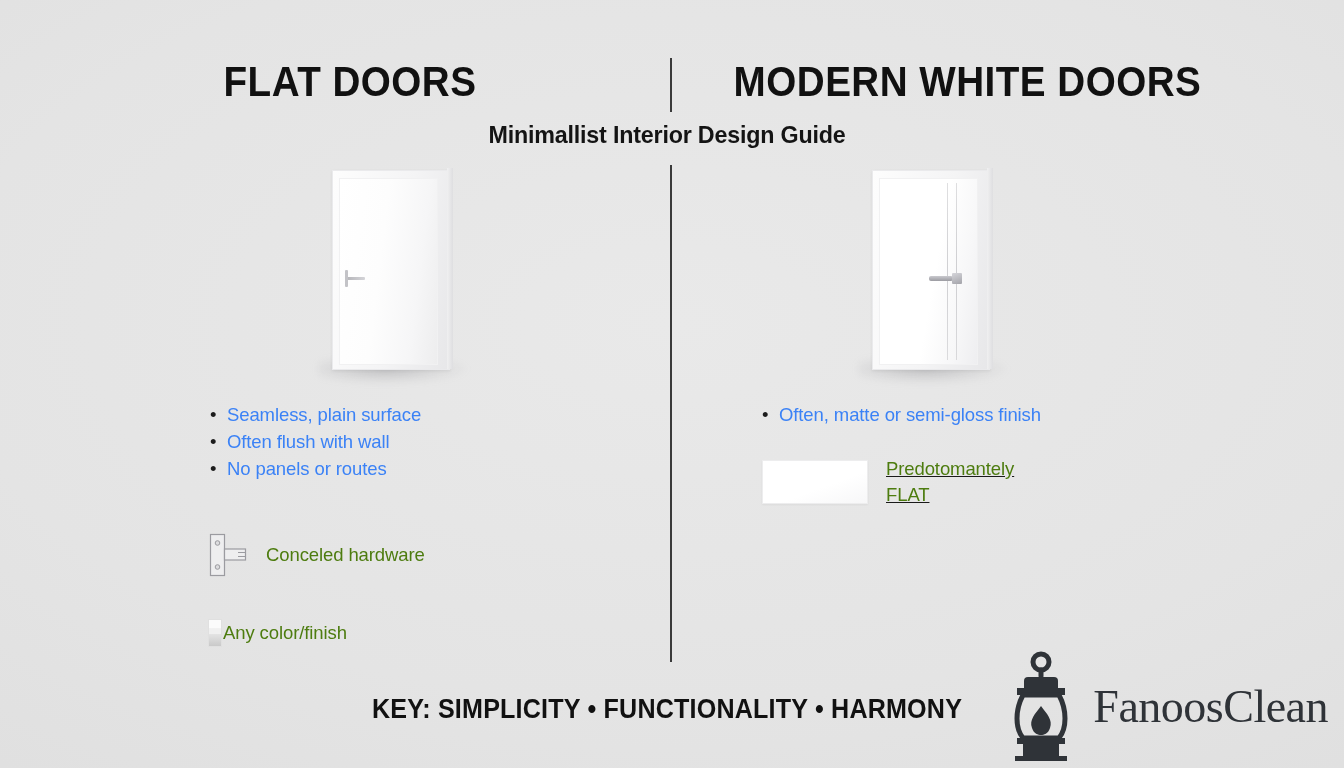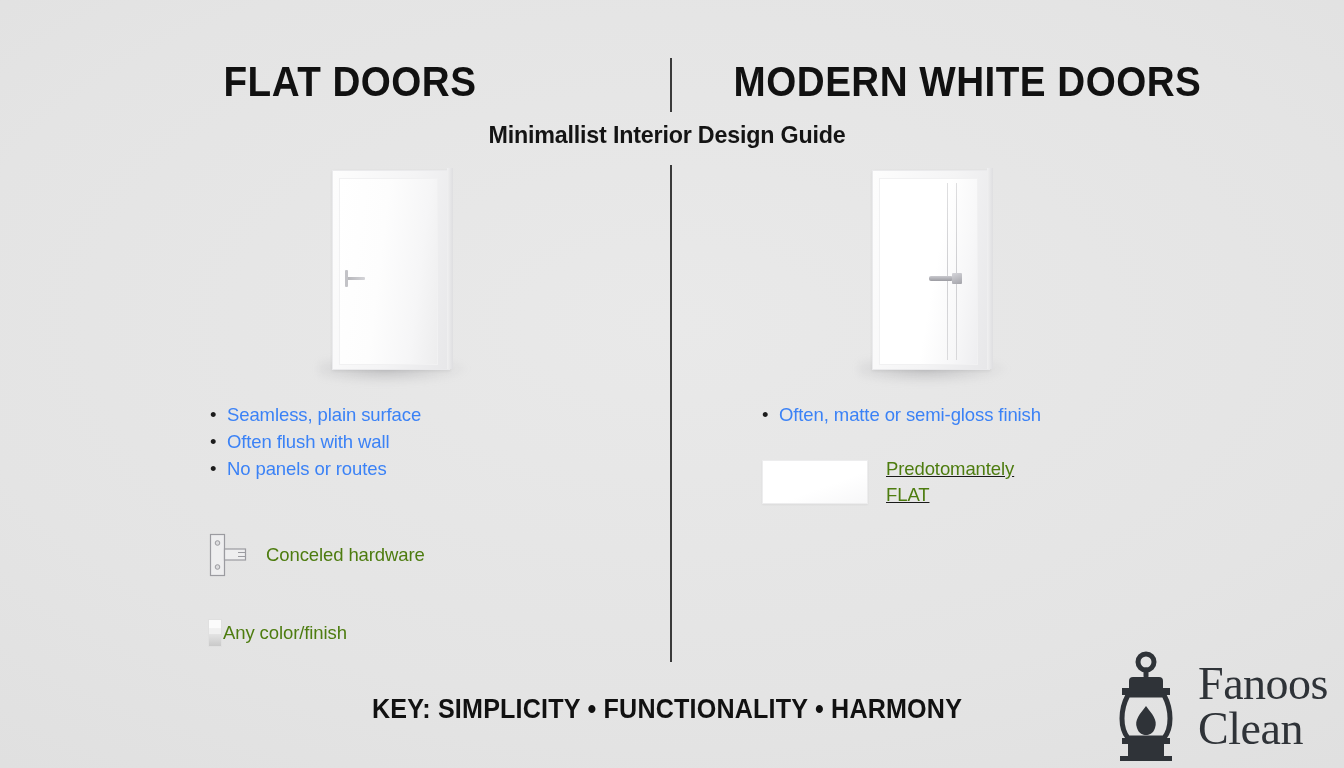--- a/index.html
+++ b/index.html
@@ -227,21 +227,21 @@
   .logo {
     position: absolute;
     right: 16px;
     bottom: 6px;
     display: flex;
     align-items: center;
     gap: 6px;
   }
   .logo-text {
     display: flex;
-    flex-direction: column;
+    flex-direction: row;
     font-family: "Liberation Serif", serif;
     font-size: 46px;
     line-height: 45px;
     color: #2f3338;
     letter-spacing: -0.5px;
   }
 </style>
 </head>
 <body>
 

